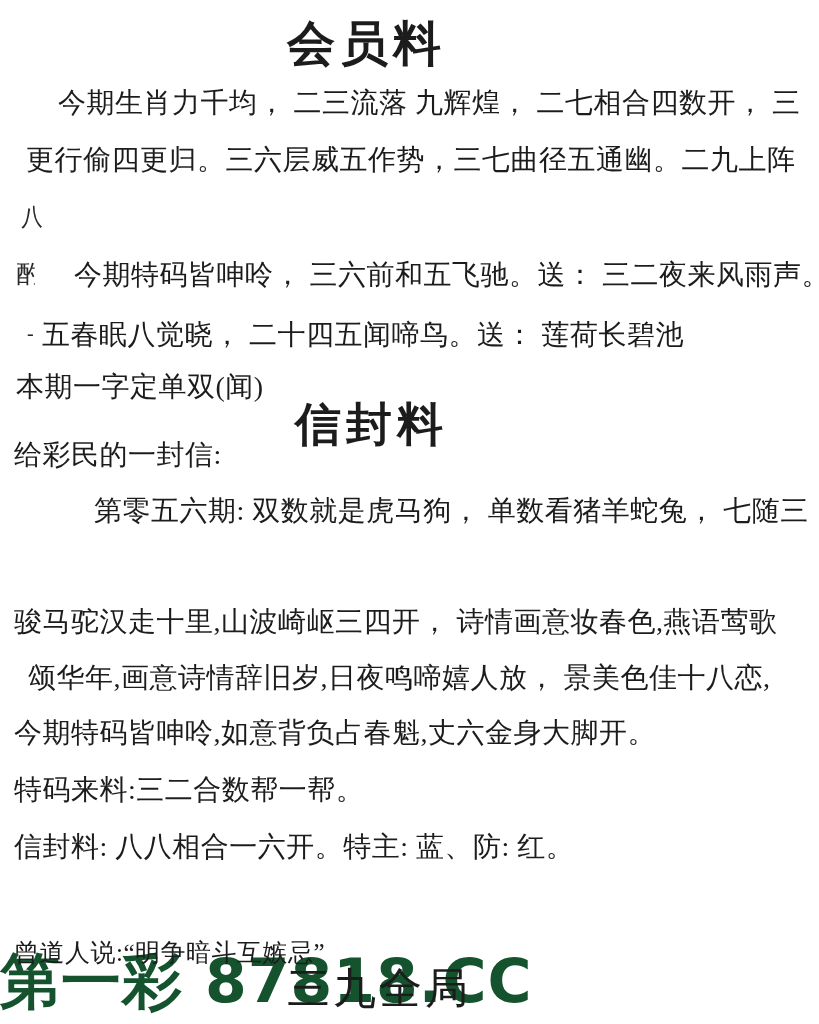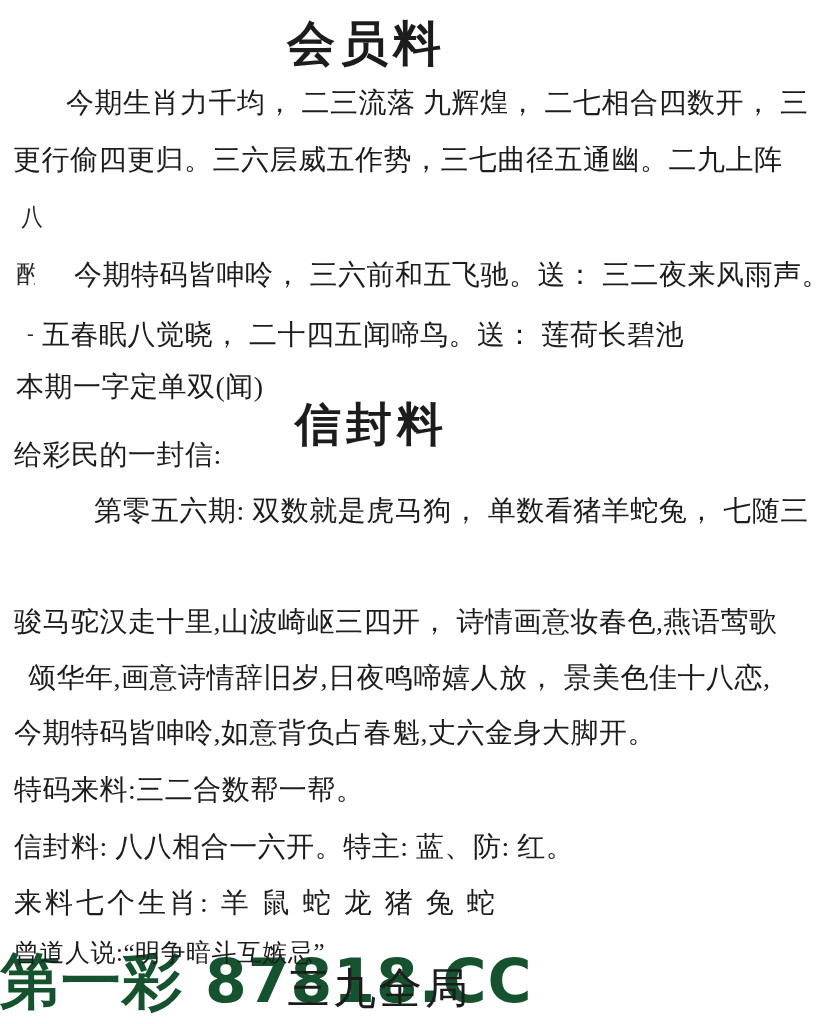--- a/index.html
+++ b/index.html
@@ -29,22 +29,22 @@
   }
   .frag{
     position:absolute;
     font-size:24px;
     color:#2a2a2a;
     z-index:2;
     white-space:nowrap;
   }
   
   .t1{top:12px;left:287px;}
-  .l1{top:84px;left:66px;}
-  .l2{top:141px;left:13px;}
+  .l1{top:84px;left:58px;}
+  .l2{top:141px;left:26px;}
   .l3{top:197px;left:46px;}
   .f3{top:201px;left:20px;transform:scaleX(.9);}
   .l4{top:256px;left:74px;}
   .f4{top:258px;left:16px;clip-path:inset(0 22% 0 0);}
   .l5{top:316px;left:42px;}
   .f5{top:322px;left:27px;font-size:20px;}
   .l6{top:368px;left:16px;}
   
   .t2{top:394px;left:295px;font-size:46px;}
   .l7{top:436px;left:14px;}
@@ -94,19 +94,18 @@
   <div class="txt l6">本期一字定单双(闻)</div>
 
   <div class="section-title t2">信封料</div>
   <div class="txt l7">给彩民的一封信:</div>
   <div class="txt l8">第零五六期: 双数就是虎马狗， 单数看猪羊蛇兔， 七随三</div>
   <div class="txt l10">骏马驼汉走十里,山波崎岖三四开， 诗情画意妆春色,燕语莺歌</div>
   <div class="txt l11">颂华年,画意诗情辞旧岁,日夜鸣啼嬉人放， 景美色佳十八恋,</div>
   <div class="txt l12">今期特码皆呻呤,如意背负占春魁,丈六金身大脚开。</div>
   <div class="txt l13">特码来料:三二合数帮一帮。</div>
   <div class="txt l14">信封料: 八八相合一六开。特主: 蓝、防: 红。</div>
-  <div class="txt l15">来料七个生肖: 羊 鼠 蛇 龙 猪 兔 蛇</div>
   <div class="txt l16">曾道人说:“明争暗斗互嫉忌”</div>
 
   <div class="footer-caption">三九全局</div>
   <div class="watermark" style="color: #14532d;">第一彩 87818.CC</div>
 
 </div>
 
 </body></html>

